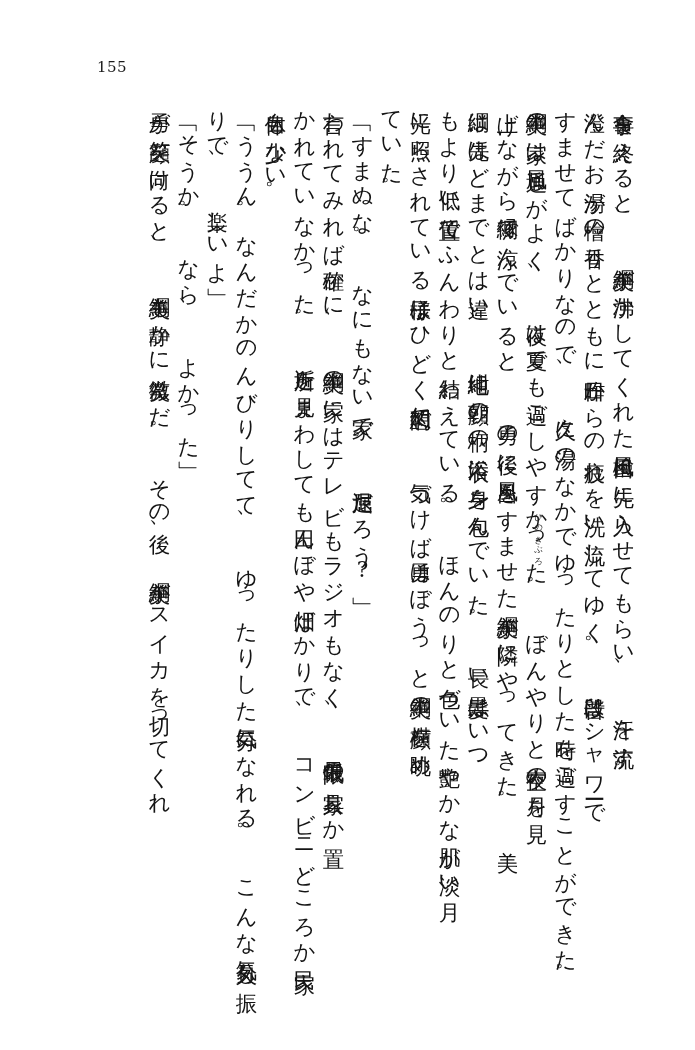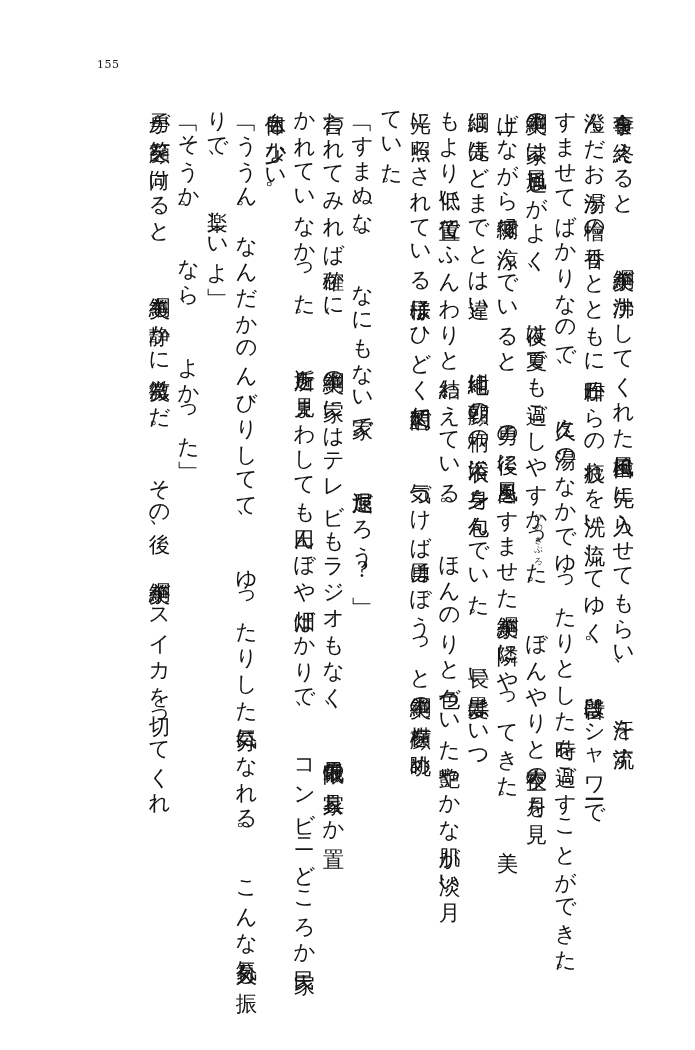--- a/index.html
+++ b/index.html
@@ -20,21 +20,21 @@
     width: 695px;
     height: 1050px;
     box-sizing: border-box;
     background: #fff;
   }
 
   .page-number {
     position: absolute;
     top: 58px;
     left: 97px;
-    font-size: 11px;
+    font-size: 15px;
     letter-spacing: 0.5px;
     color: #1a1a1a;
     font-family: "DejaVu Serif", "Liberation Serif", serif;
   }
 
   
   .text-block {
     position: absolute;
     top: 96px;
     left: 62px;

